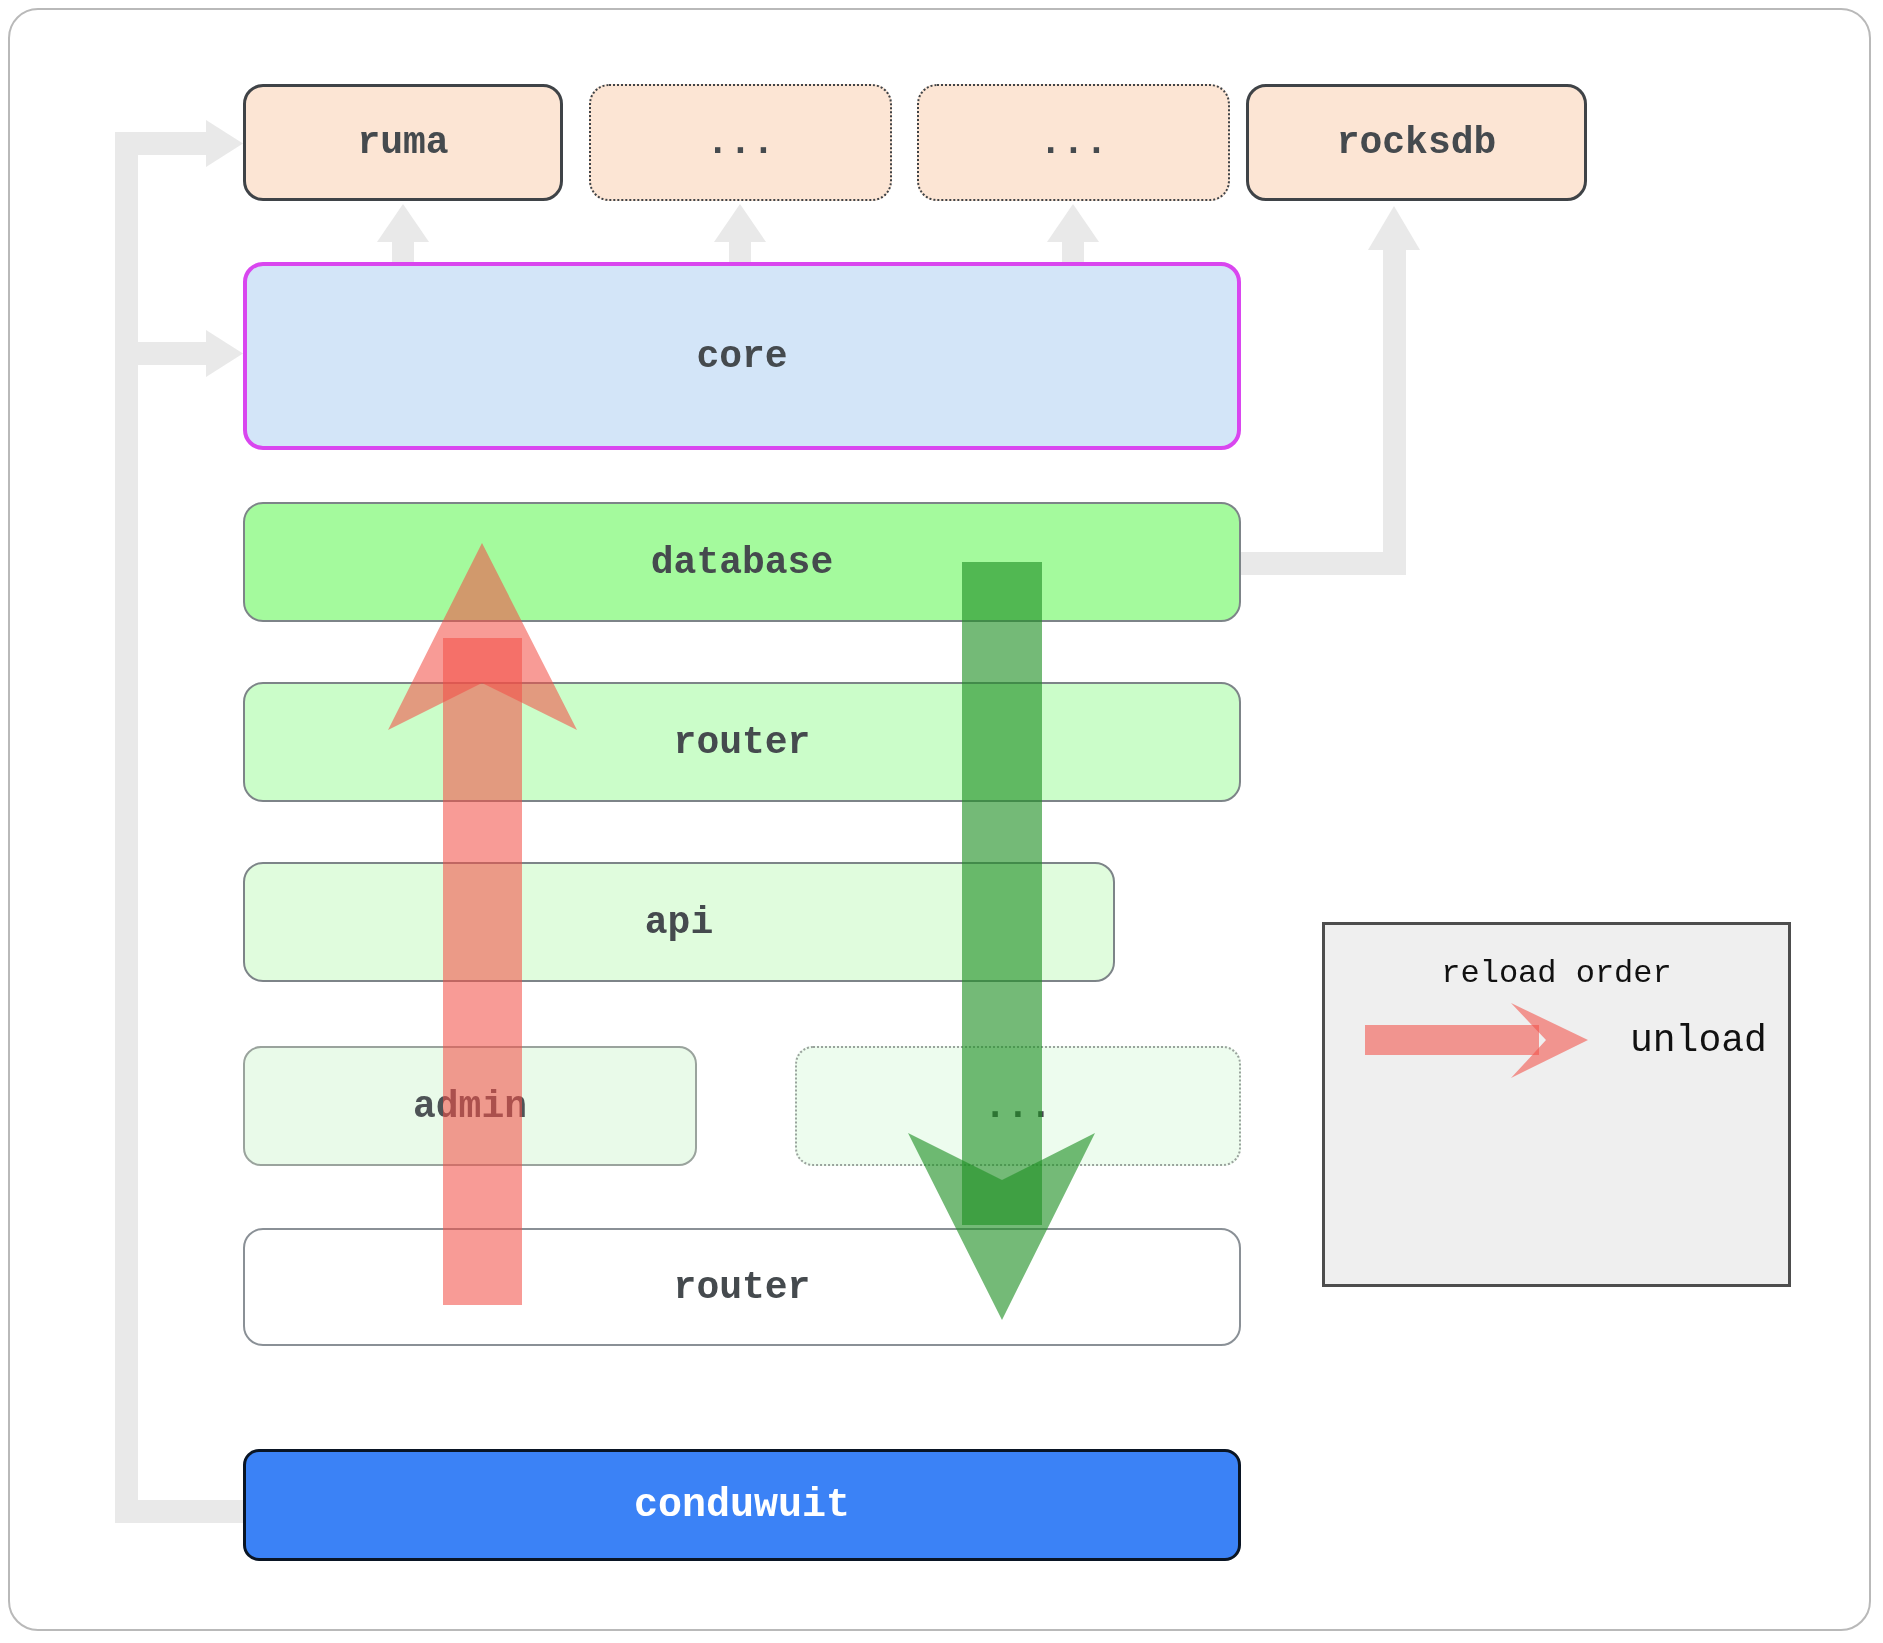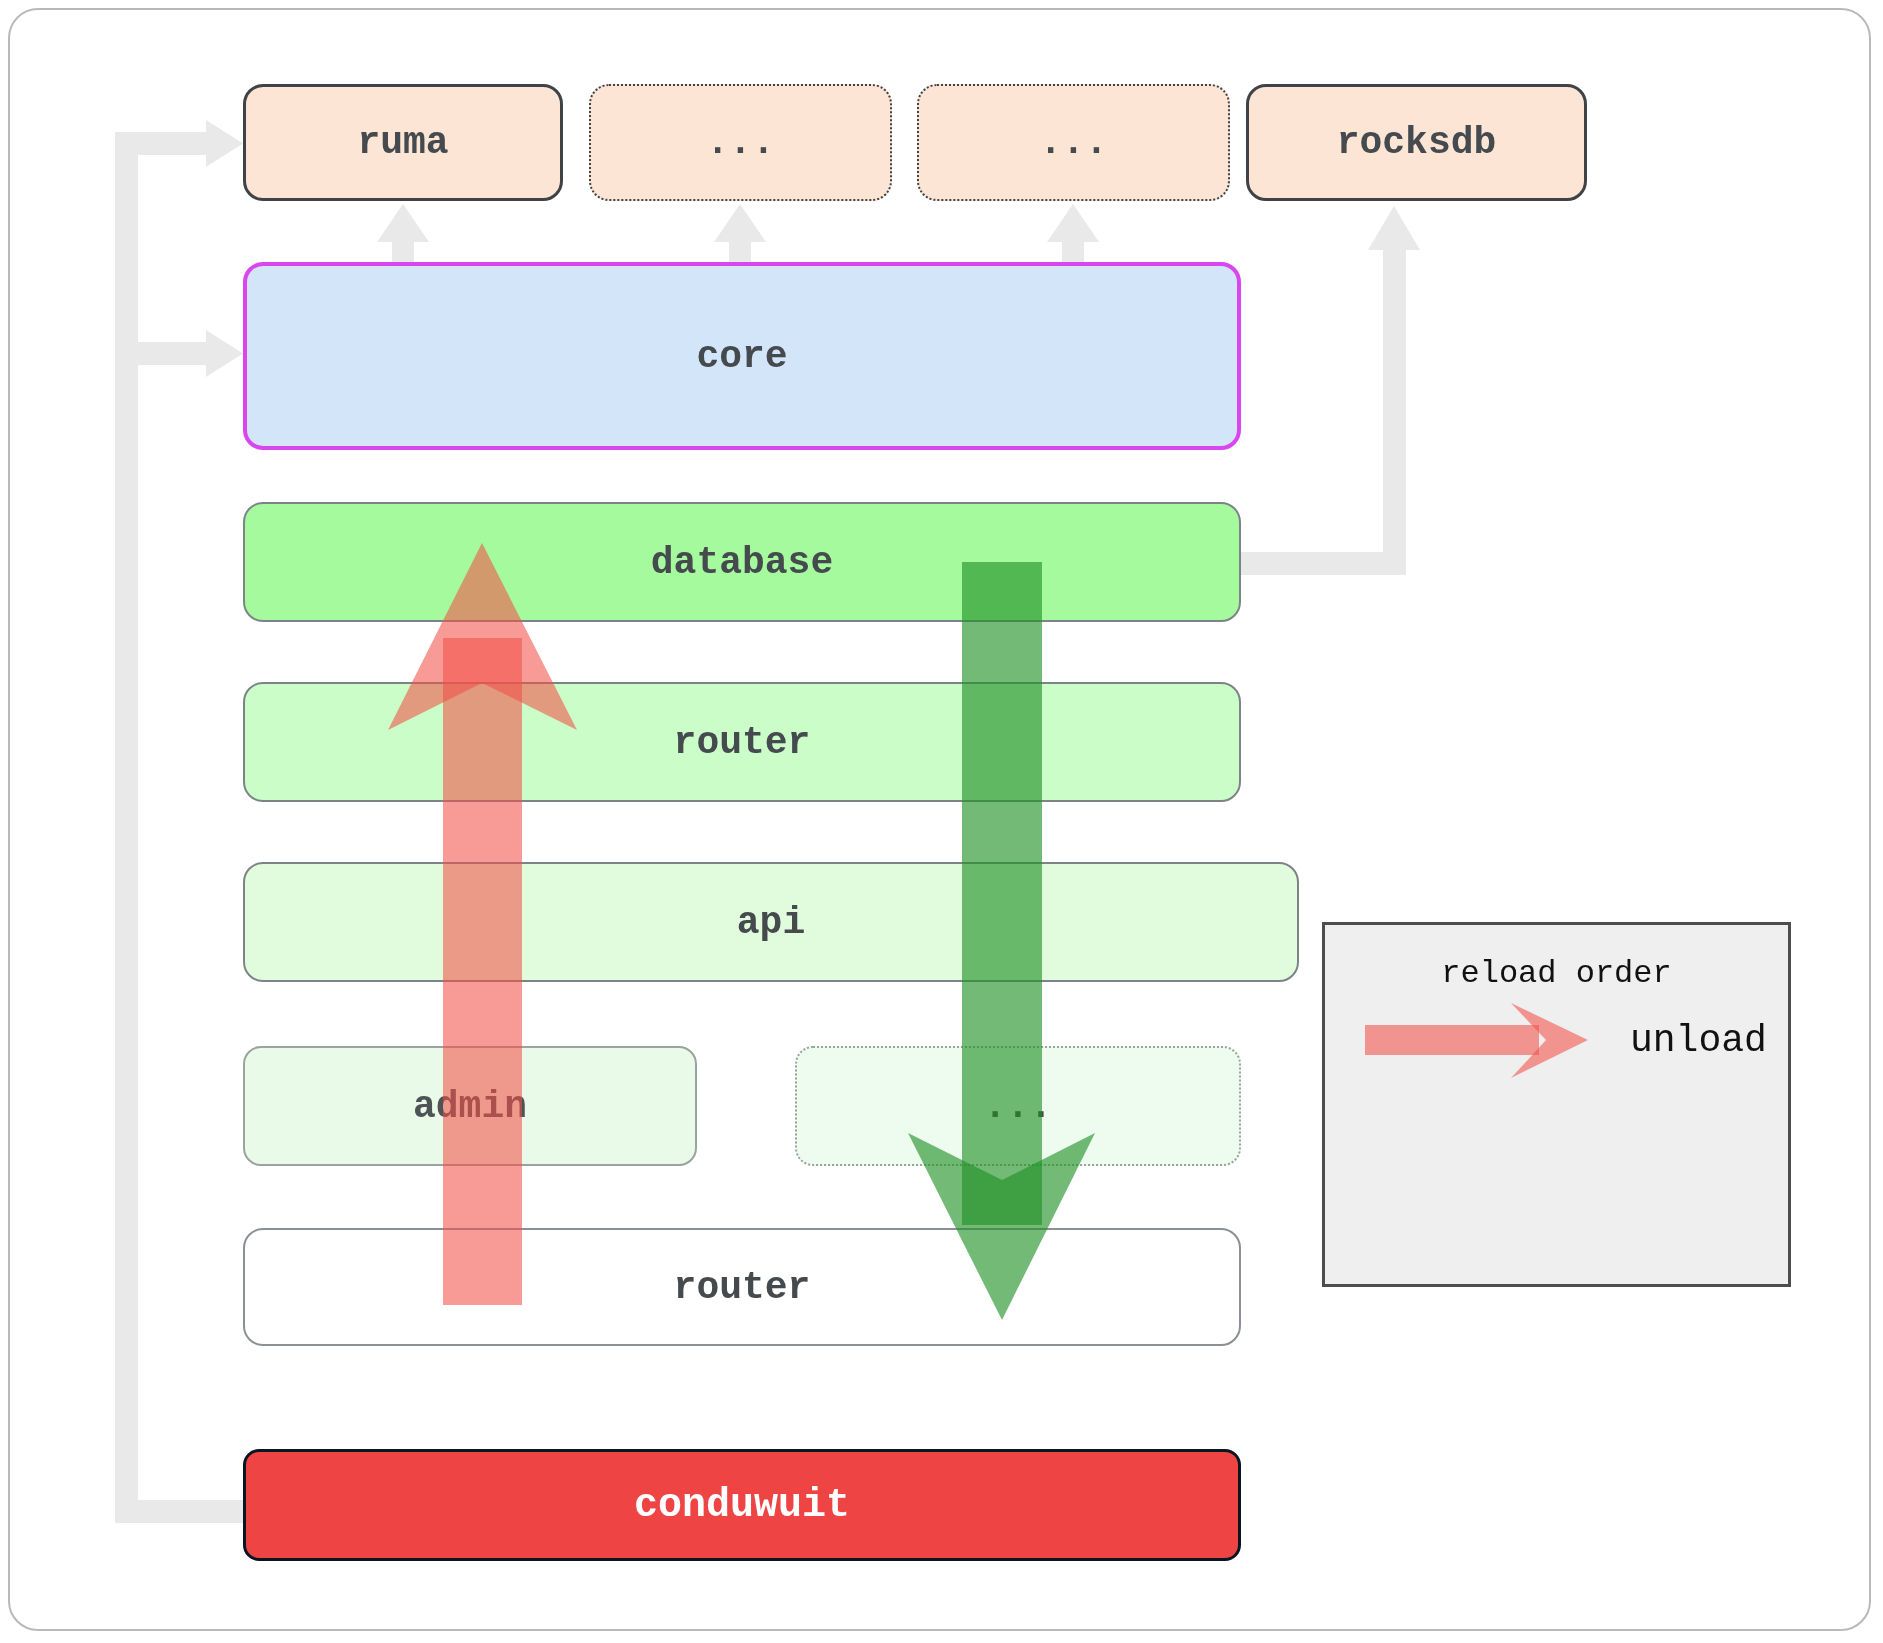--- a/index.html
+++ b/index.html
@@ -24,25 +24,25 @@
   }
   
   .box.ruma     {left:243px;top:84px;width:320px;height:117px;background:#fce5d4;border:3px solid #3f4347;}
   .box.dots-top1{left:589px;top:84px;width:303px;height:117px;background:#fce5d4;border:2px dotted #3f4347;}
   .box.dots-top2{left:917px;top:84px;width:313px;height:117px;background:#fce5d4;border:2px dotted #3f4347;}
   .box.rocksdb  {left:1246px;top:84px;width:341px;height:117px;background:#fce5d4;border:3px solid #3f4347;}
   
   .box.core     {left:243px;top:262px;width:998px;height:188px;background:#d3e5f8;border:4px solid #d946ef;}
   .box.database {left:243px;top:502px;width:998px;height:120px;background:#a4fa9d;border:2px solid #7d8488;}
   .box.service  {left:243px;top:682px;width:998px;height:120px;background:#cbfdc9;border:2px solid #7d8488;}
-  .box.api      {left:243px;top:862px;width:1056px;height:120px;background:#e0fcdd;border:2px solid #7d8488;}
+  .box.api      {left:243px;top:862px;width:872px;height:120px;background:#e0fcdd;border:2px solid #7d8488;}
   .box.admin    {left:243px;top:1046px;width:454px;height:120px;background:#e9fae9;border:2px solid #9aa39d;border-radius:18px;}
   .box.dots-adm {left:795px;top:1046px;width:446px;height:120px;background:#edfcee;border:2px dotted #9aa39d;border-radius:18px;}
   .box.router   {left:243px;top:1228px;width:998px;height:118px;background:#ffffff;border:2px solid #8a9096;}
-  .box.conduwuit{left:243px;top:1449px;width:998px;height:112px;background:#ef4444;border:3px solid #0a1524;border-radius:16px;}
+  .box.conduwuit{left:243px;top:1449px;width:998px;height:112px;background:#3b82f6;border:3px solid #0a1524;border-radius:16px;}
   .box.conduwuit .lbl{color:#ffffff;font-size:40px;}
   .box.admin .lbl{color:#4e5356;}
   
   .legend{
     position:absolute;left:1322px;top:922px;width:469px;height:365px;
     background:#efefef;border:3px solid #4d4d4d;box-sizing:border-box;
     display:flex;flex-direction:column;align-items:center;
   }
   .legend-title{
     margin-top:30px;font-size:32px;font-weight:400;color:#111111;

